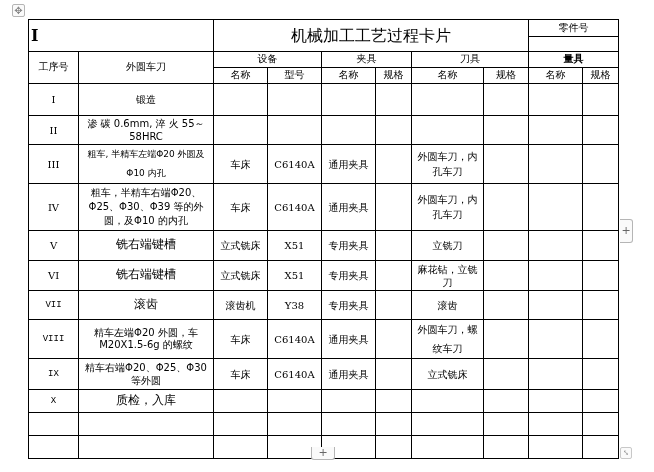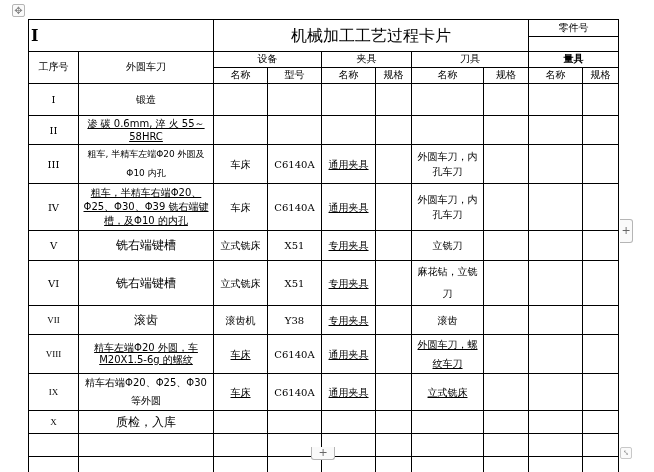--- a/index.html
+++ b/index.html
@@ -9,24 +9,24 @@
     border:1px solid #b5b5b5; border-radius:2px; background:#fafafa; font-size:10px;
     line-height:12px; text-align:center; color:#888; box-sizing:border-box; }
   table.card { position:absolute; left:28px; top:19px; border-collapse:collapse;
     table-layout:fixed; width:591px; }
   table.card td { border:1px solid #000; padding:0 2px; text-align:center;
     vertical-align:middle; font-size:10px; line-height:15px; overflow:hidden; }
   .title-cell { font-size:16px !important; font-family:"DejaVu Sans", sans-serif;margin-top:20px; }
   .caret-cell { text-align:left !important; font-size:16px !important; font-weight:bold; }
   .hdr { font-family:Liberation Mono, monospace; font-size:10px !important; }
   .roman { font-family:"DejaVu Serif", serif; font-size:10px !important; }
-  .mono { font-family:Liberation Serif, serif; font-size:9px !important; }
-  .name-big { font-family:Liberation Serif, serif; font-size:12px !important; }
+  .mono { font-family:Liberation Mono, monospace; font-size:9px !important; }
+  .name-big { font-family:Liberation Mono, monospace; font-size:12px !important; }
   .txt { font-family:"DejaVu Sans", sans-serif; font-size:10px !important; }
-  .left { text-align:center;text-decoration:underline; }
+  .left { text-align:center; }
   .add-row { position:absolute; left:311px; top:447px; width:24px; height:13px;
     border:1px solid #b5b5b5; border-top:none; border-radius:0 0 3px 3px; background:#fafafa;
     font-size:11px; line-height:11px; text-align:center; color:#666; box-sizing:border-box; }
   .add-col { position:absolute; left:620px; top:219px; width:13px; height:24px;
     border:1px solid #b5b5b5; border-left:none; border-radius:0 3px 3px 0; background:#fafafa;
     font-size:11px; line-height:22px; text-align:center; color:#666; box-sizing:border-box; }
   .resize { position:absolute; left:620px; top:447px; width:12px; height:12px;
     border:1px solid #c8c8c8; border-radius:2px; background:#fafafa; font-size:7px;
     line-height:10px; text-align:center; color:#888; box-sizing:border-box; }
 </style>
@@ -110,21 +110,21 @@
     <td class="txt left">通用夹具</td>
     <td class="txt"></td>
     <td class="txt" style="line-height:15px">外圆车刀，内孔车刀</td>
     <td class="txt"></td>
     <td class="txt"></td>
     <td class="txt"></td>
   </tr>
 
   <tr style="height:47px">
     <td class="roman">IV</td>
-    <td class="txt left" style="line-height:14px">粗车，半精车右端Φ20、Φ25、Φ30、Φ39 铣右端键槽，及Φ10 的内孔</td>
+    <td class="txt left" style="line-height:14px">粗车，半精车右端Φ20、Φ25、Φ30、Φ39 等的外圆，及Φ10 的内孔</td>
     <td class="txt">车床</td>
     <td class="roman">C6140A</td>
     <td class="txt left">通用夹具</td>
     <td class="txt"></td>
     <td class="txt">外圆车刀，内孔车刀</td>
     <td class="txt"></td>
     <td class="txt"></td>
     <td class="txt"></td>
   </tr>
 
@@ -141,21 +141,21 @@
     <td class="txt"></td>
   </tr>
 
   <tr style="height:30px">
     <td class="roman">VI</td>
     <td class="name-big">铣右端键槽</td>
     <td class="txt">立式铣床</td>
     <td class="roman">X51</td>
     <td class="txt left">专用夹具</td>
     <td class="txt"></td>
-    <td class="txt" style="line-height:22px">麻花钻，立铣刀</td>
+    <td class="txt" style="line-height:13px">麻花钻，立铣刀</td>
     <td class="txt"></td>
     <td class="txt"></td>
     <td class="txt"></td>
   </tr>
 
   <tr style="height:29px">
     <td class="mono">VII</td>
     <td class="name-big">滚齿</td>
     <td class="txt">滚齿机</td>
     <td class="roman">Y38</td>
@@ -175,21 +175,21 @@
     <td class="txt left">通用夹具</td>
     <td class="txt"></td>
     <td class="txt left" style="line-height:19px">外圆车刀，螺纹车刀</td>
     <td class="txt"></td>
     <td class="txt"></td>
     <td class="txt"></td>
   </tr>
 
   <tr style="height:31px">
     <td class="mono">IX</td>
-    <td class="txt" style="line-height:18px">精车右端Φ20、Φ25、Φ30 等外圆</td>
+    <td class="txt" style="line-height:13px">精车右端Φ20、Φ25、Φ30 等外圆</td>
     <td class="txt left">车床</td>
     <td class="roman">C6140A</td>
     <td class="txt left">通用夹具</td>
     <td class="txt"></td>
     <td class="txt left">立式铣床</td>
     <td class="txt"></td>
     <td class="txt"></td>
     <td class="txt"></td>
   </tr>
 

